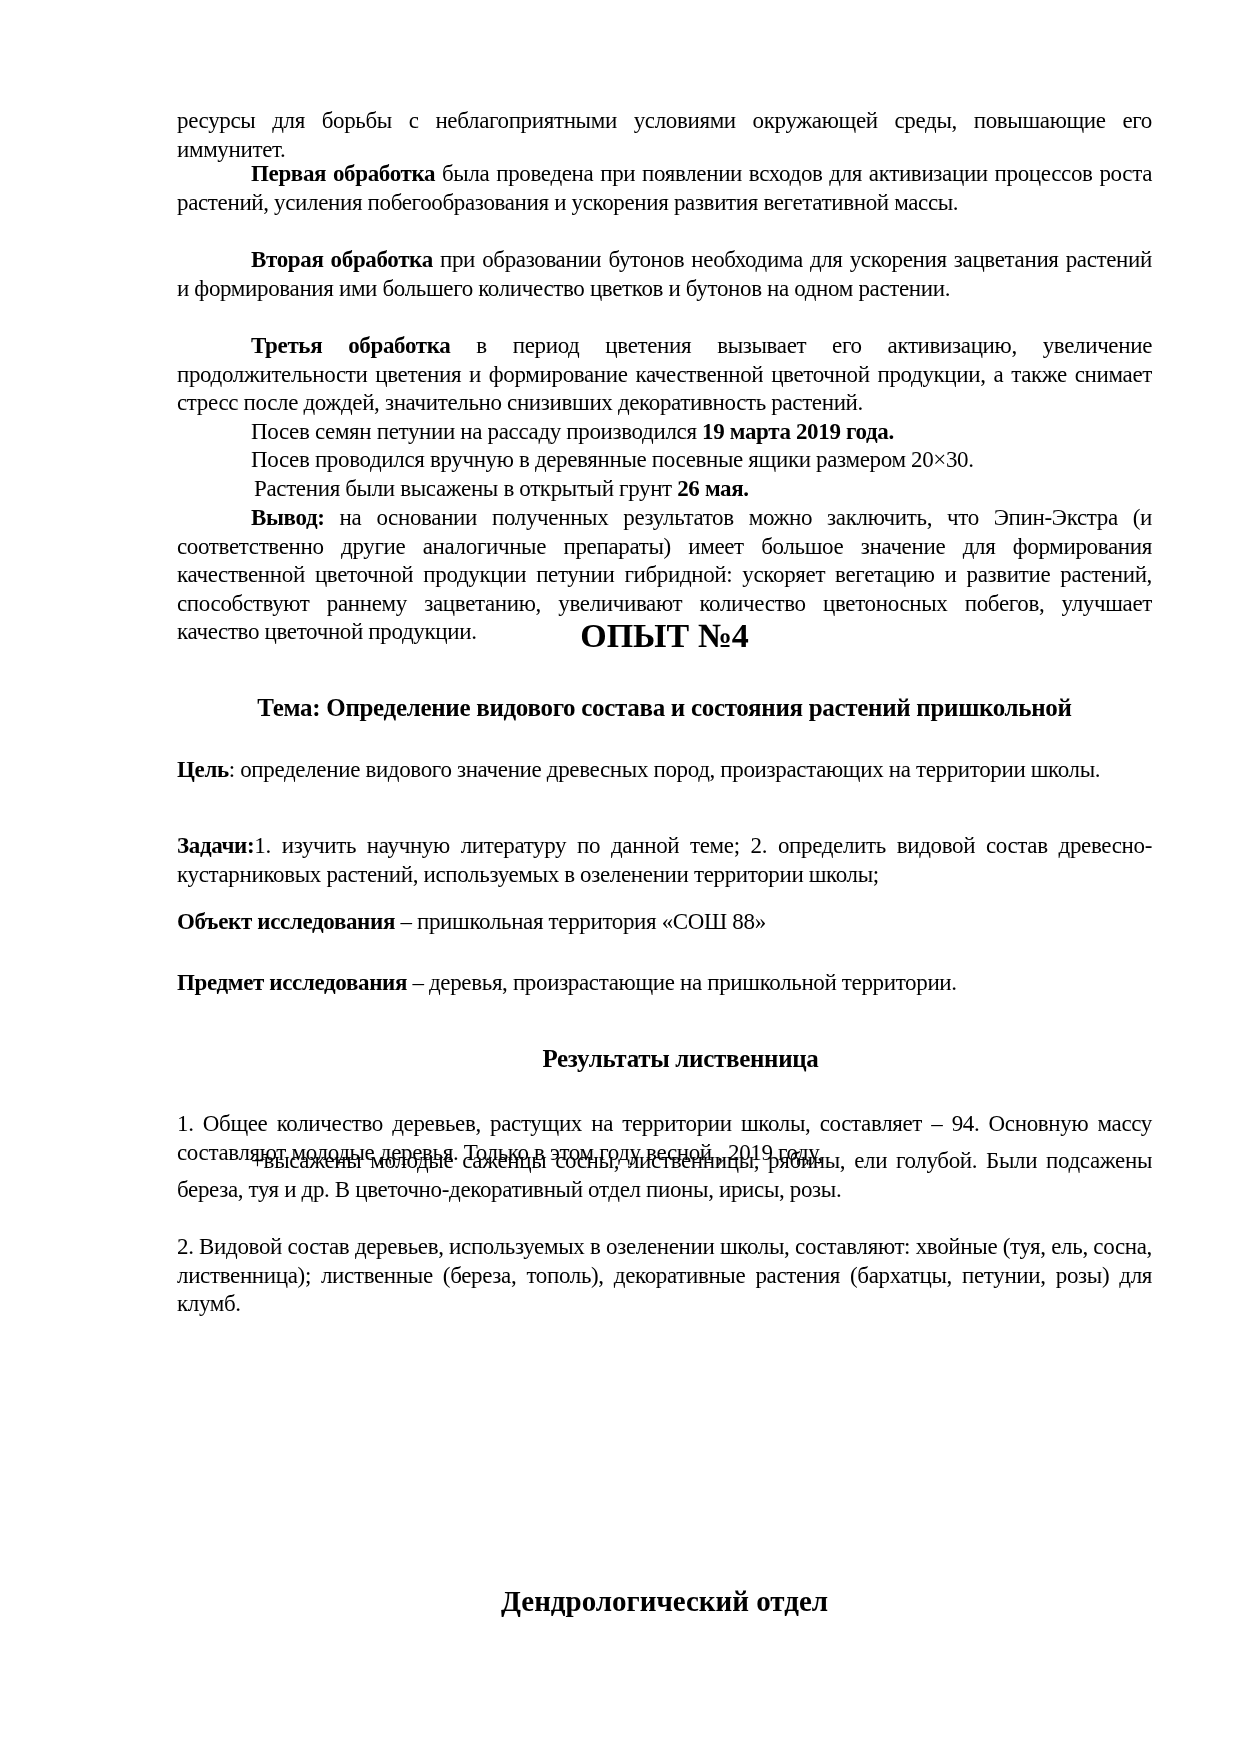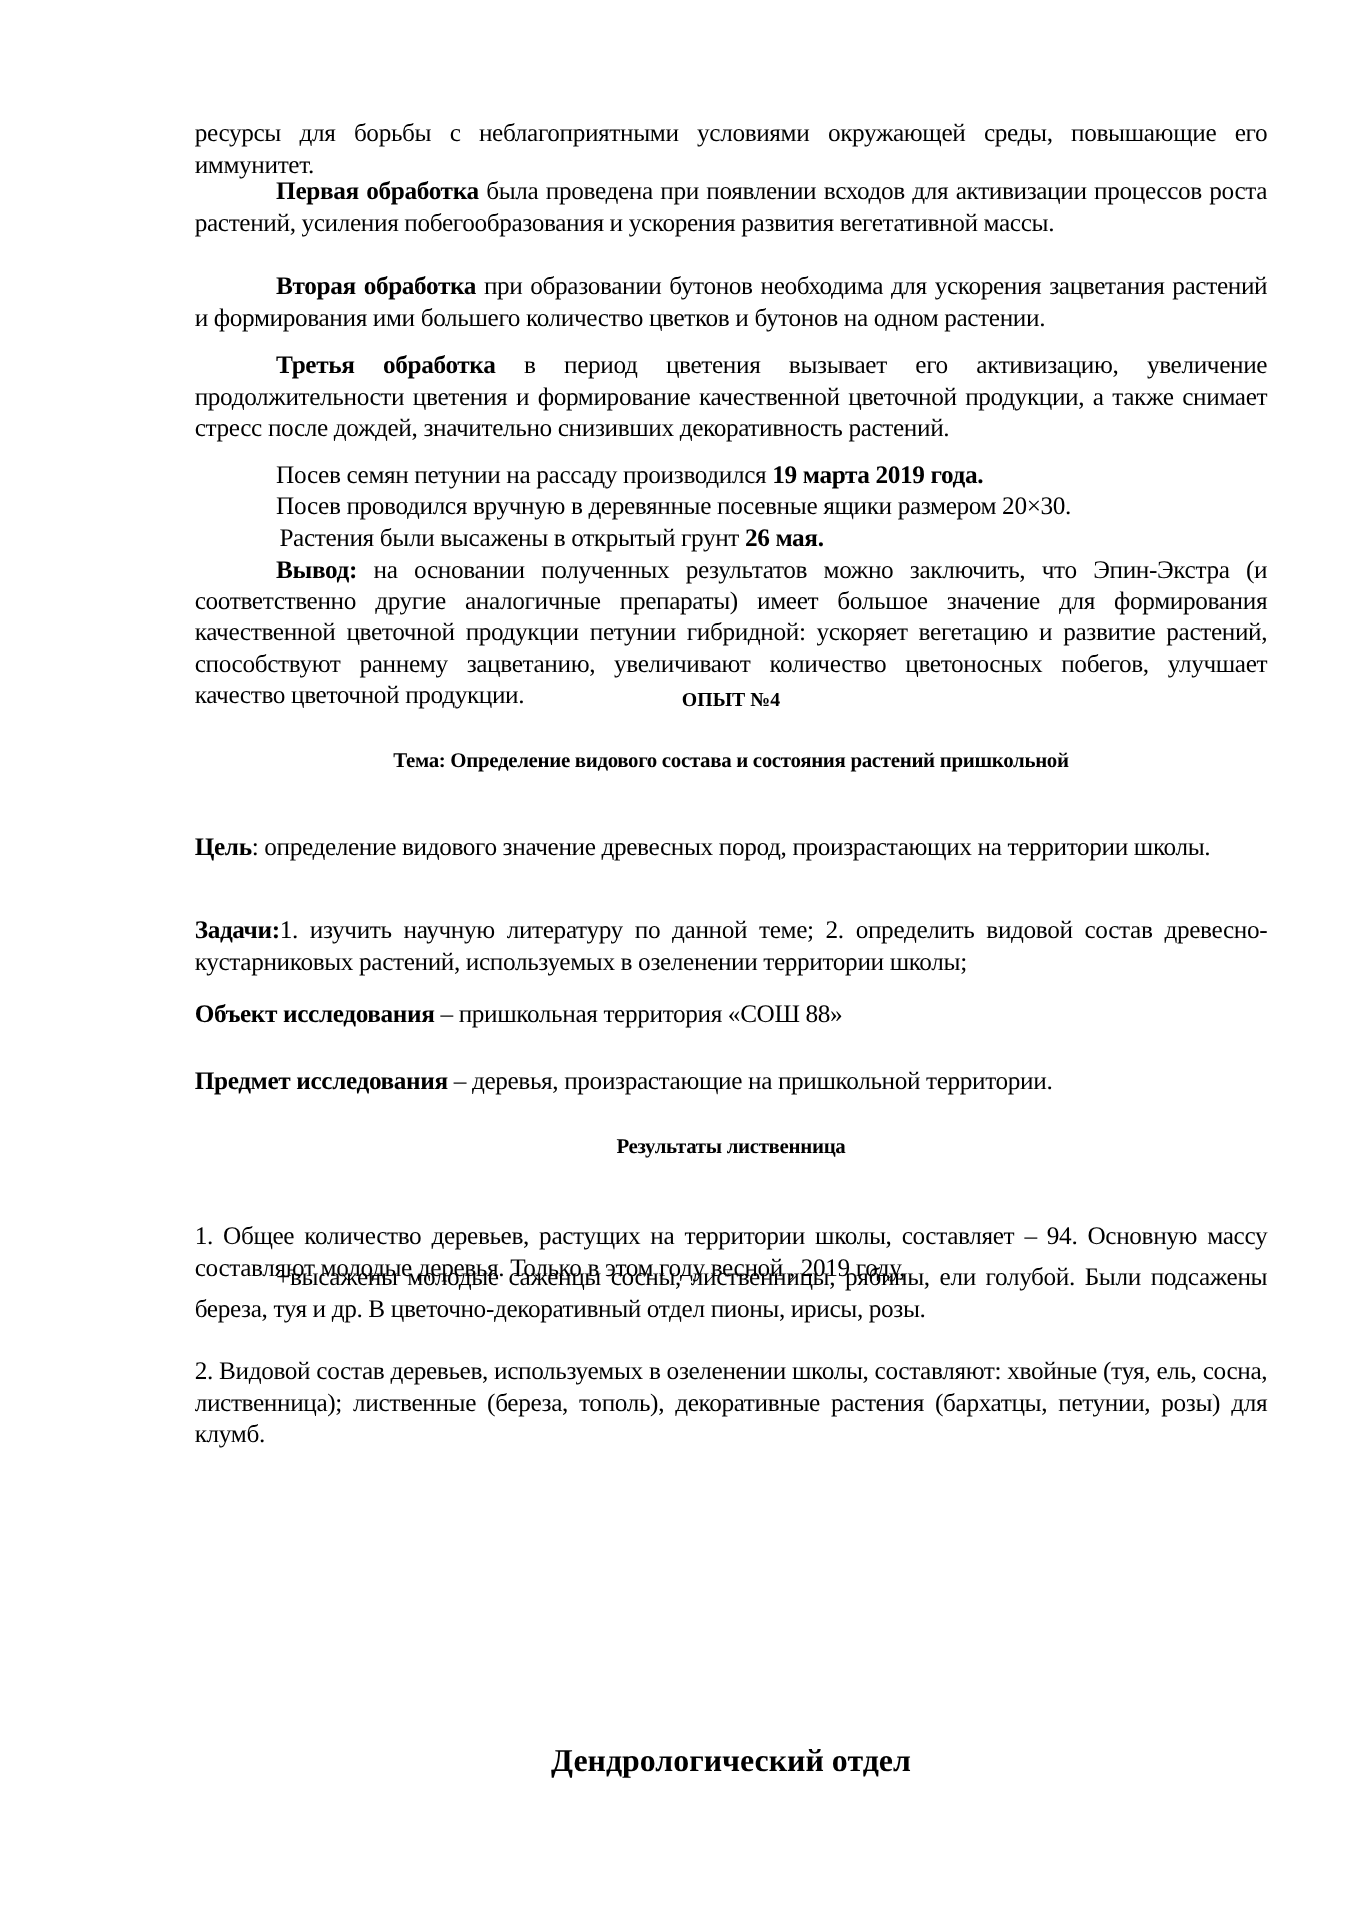--- a/index.html
+++ b/index.html
@@ -10,37 +10,37 @@
     }
     .page { position: absolute; left: 177px; top: 115px; width: 975px; }
     .p {
       font-size: 23px; line-height: 28.5px; margin: 0;
       text-align: justify; text-align-last: left;
       letter-spacing: -0.35px; word-spacing: 0px;
     }
     .indent { text-indent: 74px; }
     .indent-one { text-indent: 77px; }
     b { font-weight: bold; }
-    .h-title { font-size: 18px; font-weight: bold; text-align: center; margin: 0; line-height: 30px; }
-    .h-sub { font-size: 19px; font-weight: bold; text-align: center; margin: 0; line-height: 28.5px; letter-spacing: -0.3px; }
+    .h-title { font-size: 34px; font-weight: bold; text-align: center; margin: 0; line-height: 30px; }
+    .h-sub { font-size: 25px; font-weight: bold; text-align: center; margin: 16px; line-height: 28.5px; letter-spacing: -0.3px; }
     .h-dend { font-size: 29px; font-weight: bold; text-align: center; margin: 0; line-height: 32px; }
     .abs { position: absolute; left: 0; width: 975px; }
   </style>
 </head>
 <body>
 
 <div class="page">
 
   <p class="p abs" style="top:-8px;">ресурсы для борьбы с неблагоприятными условиями окружающей среды, повышающие его иммунитет.</p>
 
   <p class="p indent abs" style="top:45px;"><b>Первая обработка</b><span> была проведена при появлении всходов для активизации процессов роста растений, усиления побегообразования и ускорения развития вегетативной массы.</span></p>
 
   <p class="p indent abs" style="top:131px;"><b>Вторая обработка</b><span> при образовании бутонов необходима для ускорения зацветания растений и формирования ими большего количество цветков и бутонов на одном растении.</span></p>
 
-  <p class="p indent abs" style="top:203px;"><b>Третья обработка</b><span> в период цветения вызывает его активизацию, увеличение продолжительности цветения и формирование качественной цветочной продукции, а также снимает стресс после дождей, значительно снизивших декоративность растений.</span></p>
+  <p class="p indent abs" style="top:217px;"><b>Третья обработка</b><span> в период цветения вызывает его активизацию, увеличение продолжительности цветения и формирование качественной цветочной продукции, а также снимает стресс после дождей, значительно снизивших декоративность растений.</span></p>
 
   <p class="p indent abs" style="top:303px;"><span>Посев семян петунии на рассаду производился </span><b>19 марта 2019 года.</b></p>
 
   <p class="p indent abs" style="top:331px;">Посев проводился вручную в деревянные посевные ящики размером 20×30.</p>
 
   <p class="p indent-one abs" style="top:360px;"><span>Растения были высажены в открытый грунт </span><b>26 мая.</b></p>
 
   <p class="p indent abs" style="top:389px;"><b>Вывод:</b><span> на основании полученных результатов можно заключить, что Эпин-Экстра (и соответственно другие аналогичные препараты) имеет большое значение для формирования качественной цветочной продукции петунии гибридной: ускоряет вегетацию и развитие растений, способствуют раннему зацветанию, увеличивают количество цветоносных побегов, улучшает качество цветочной продукции.</span></p>
 
   <h2 class="h-title abs" style="top:506px;">ОПЫТ №4</h2>

